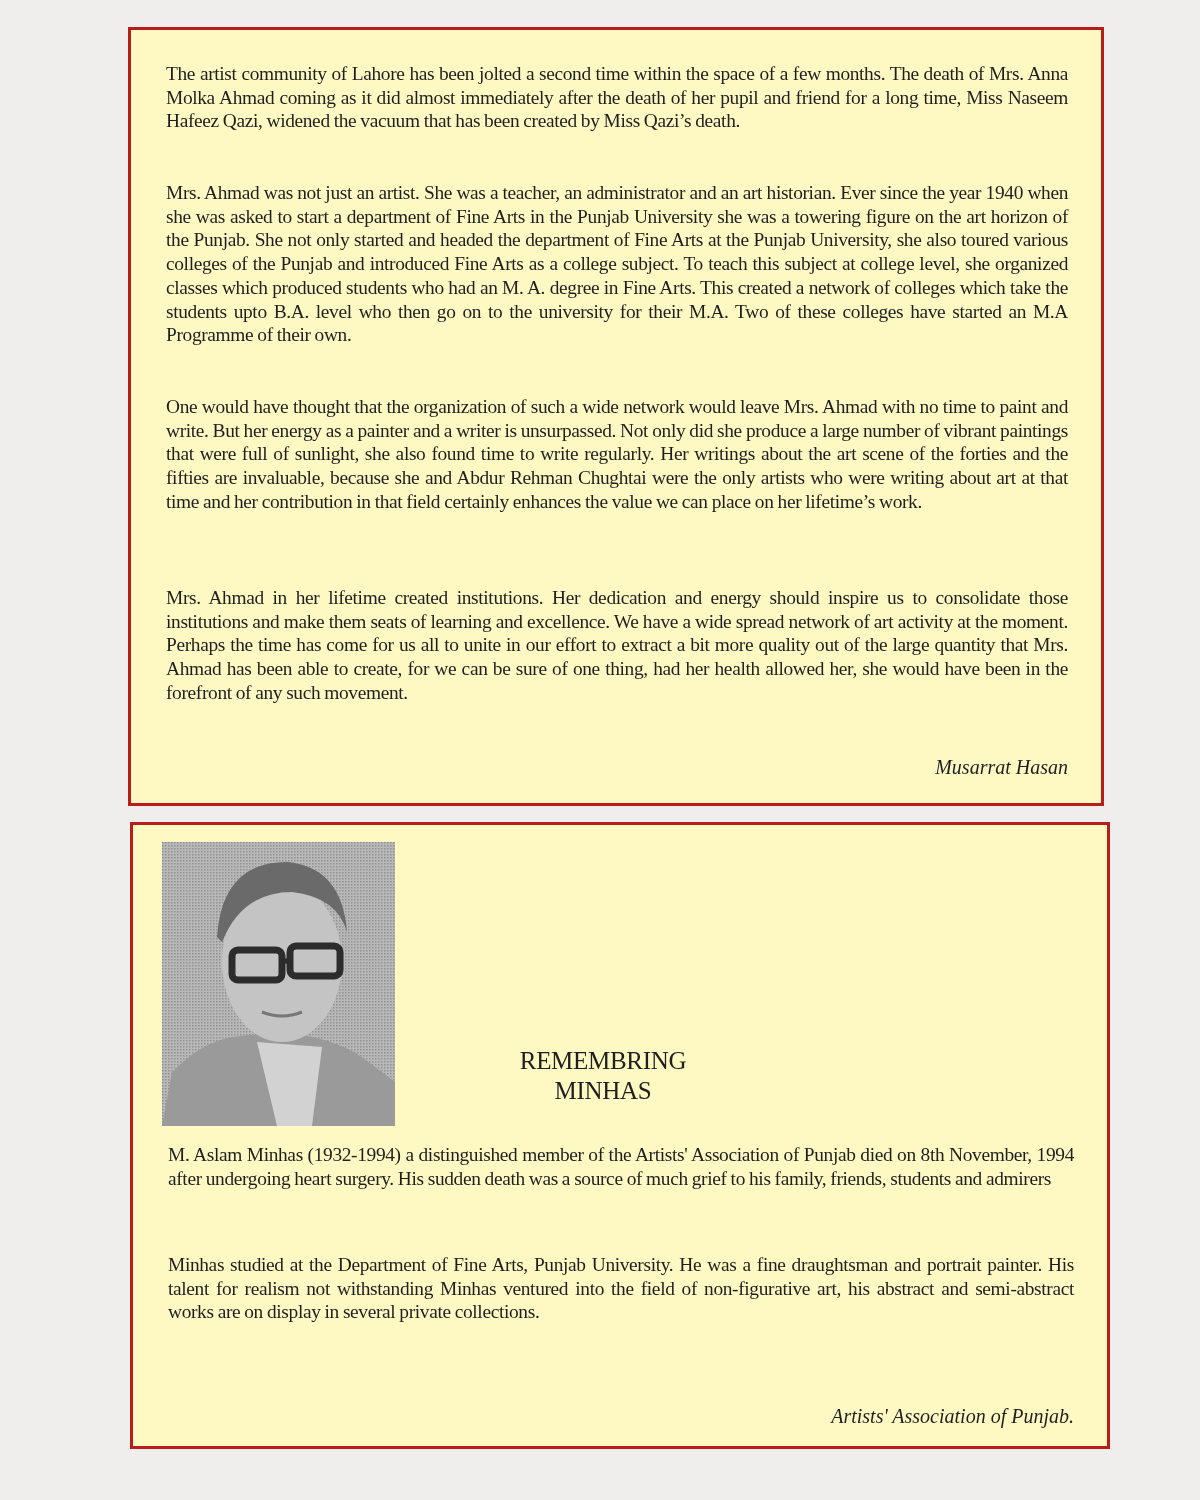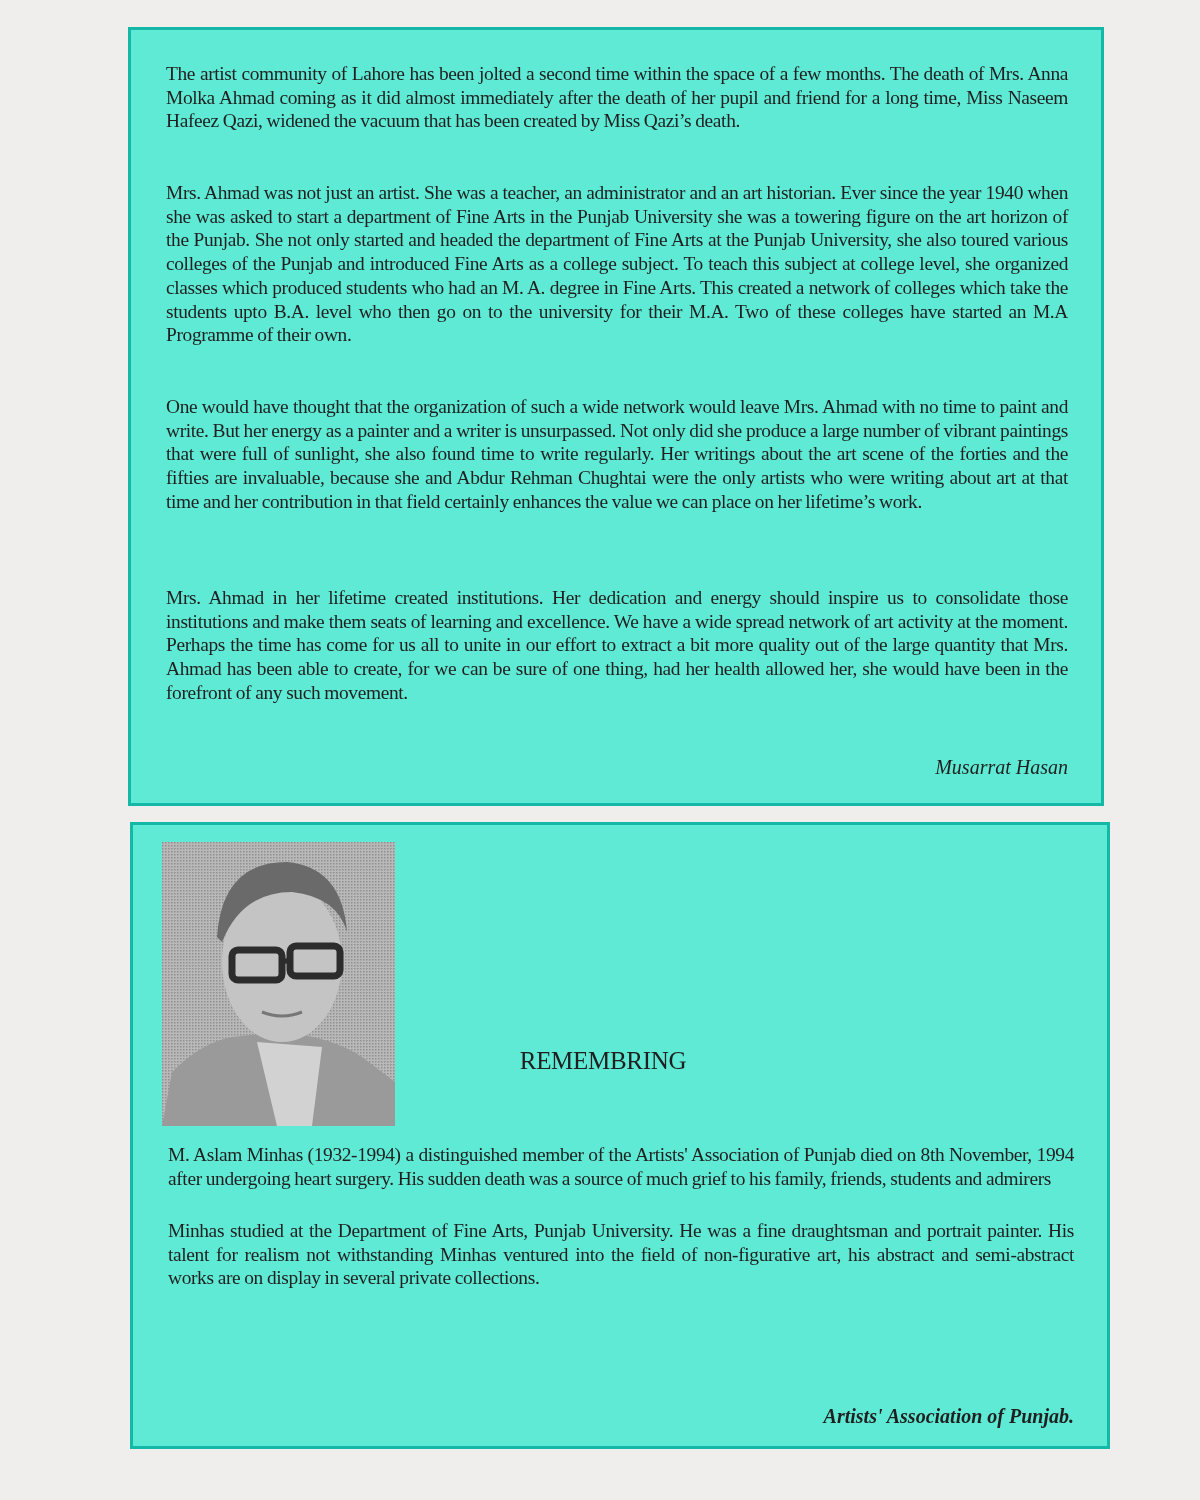--- a/index.html
+++ b/index.html
@@ -6,22 +6,22 @@
   body {
     width: 1200px; height: 1500px;
     background: #efeeec;
     position: relative;
     overflow: hidden;
     font-family: "Liberation Serif", "DejaVu Serif", serif;
     color: #1f1f1f;
   }
   .box {
     position: absolute;
-    border: 3px solid #14b8a6;
-    background: #5eead4;
+    border: 3px solid #b91c1c;
+    background: #fef9c3;
     box-sizing: border-box;
   }
   #box1 { left: 128px; top: 27px; width: 976px; height: 779px; }
   #box2 { left: 130px; top: 822px; width: 980px; height: 627px; }
   .para {
     position: absolute;
     left: 35px; right: 33px;
     font-size: 19.4px;
     line-height: 23.7px;
     text-align: justify;
@@ -77,17 +77,18 @@
       <ellipse cx="120" cy="120" rx="60" ry="80" fill="#c4c4c4"></ellipse>
       <path d="M55 95 Q60 20 125 20 Q180 25 185 90 Q175 55 130 50 Q80 50 60 100 Z" fill="#6a6a6a"></path>
       <rect x="70" y="108" width="50" height="30" rx="6" fill="none" stroke="#2c2c2c" stroke-width="7"></rect>
       <rect x="128" y="104" width="50" height="30" rx="6" fill="none" stroke="#2c2c2c" stroke-width="7"></rect>
       <line x1="120" y1="120" x2="128" y2="118" stroke="#2c2c2c" stroke-width="5"></line>
       <path d="M100 170 Q120 178 140 170" fill="none" stroke="#777" stroke-width="3"></path>
     </svg>
   </div>
   <div class="heading" style="top:221px;">
     <div>REMEMBRING</div>
+    <div>MINHAS</div>
   </div>
   <p class="para" style="top:318px;">M.  Aslam Minhas (1932-1994) a distinguished member of the Artists' Association of Punjab died on 8th November, 1994 after undergoing heart surgery. His sudden death was a source of much grief to his family, friends, students and admirers</p>
-  <p class="para" style="top:394px;">Minhas studied at the Department of Fine Arts, Punjab University. He was a fine draughtsman and portrait painter. His talent for realism not withstanding Minhas ventured into the field of non-figurative art, his abstract and semi-abstract works are on display in several private collections.</p>
-  <div class="sig" style="top:580px;font-weight:bold;">Artists' Association of Punjab.</div>
+  <p class="para" style="top:428px;">Minhas studied at the Department of Fine Arts, Punjab University. He was a fine draughtsman and portrait painter. His talent for realism not withstanding Minhas ventured into the field of non-figurative art, his abstract and semi-abstract works are on display in several private collections.</p>
+  <div class="sig" style="top:580px;">Artists' Association of Punjab.</div>
 </div>
 
 </body></html>

